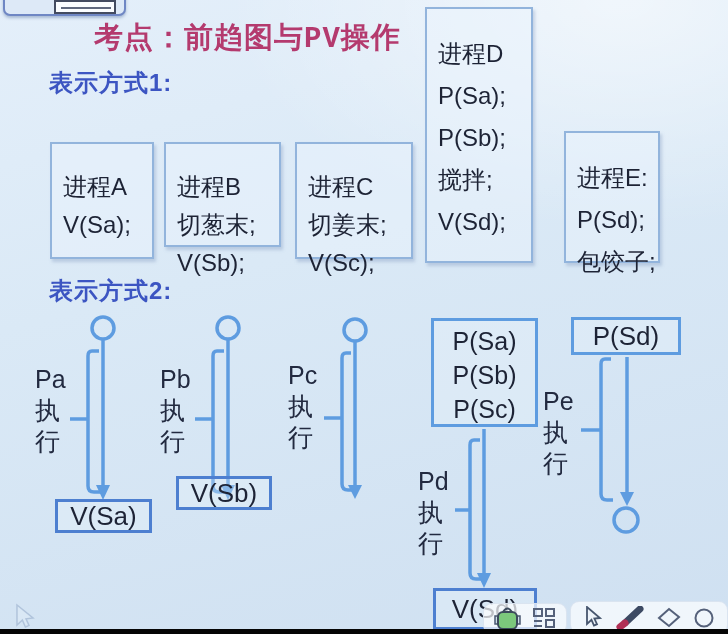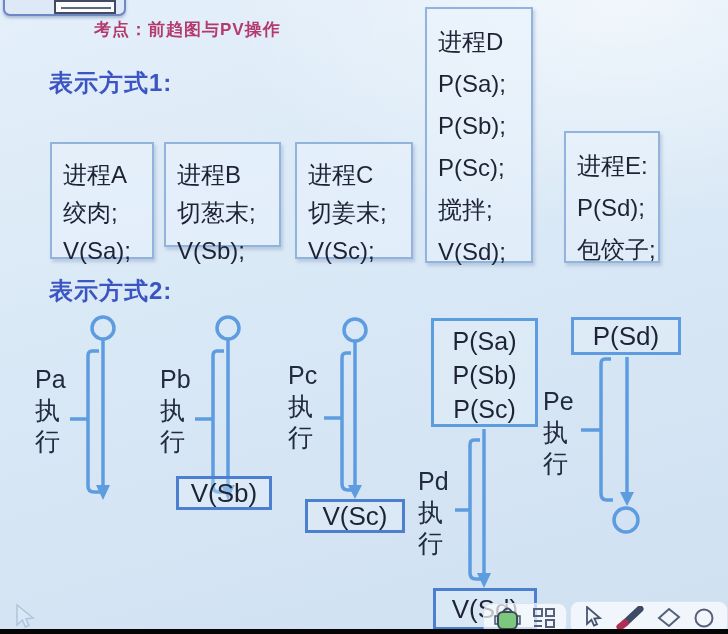--- a/index.html
+++ b/index.html
@@ -6,27 +6,27 @@
   html,body { width:728px; height:634px; }
   body { font-family:"Liberation Sans","DejaVu Sans",sans-serif; }
   #stage {
     position:relative; width:728px; height:634px; overflow:hidden;
     background:
       radial-gradient(90% 60% at 85% 0%, rgba(255,255,255,0.55), rgba(255,255,255,0) 60%),
       linear-gradient(165deg,#e4effa 0%,#dae9f6 40%,#cfe0f1 100%);
   }
   .abs { position:absolute; }
   
-  .slide-title { left:94px; top:18px; font-size:17px; font-weight:bold; color:#b43a6e; letter-spacing:1px; }
+  .slide-title { left:94px; top:18px; font-size:29px; font-weight:bold; color:#b43a6e; letter-spacing:1px;font-family:Liberation Mono, monospace; }
   .method-label { font-size:24px; font-weight:bold; color:#3c55c2; letter-spacing:1px; }
   
   .pbox {
     border:2px solid #92b4dc; background:rgba(235,244,252,0.45);
     box-shadow:2px 3px 3px rgba(120,145,185,0.35);
-    color:#1d2335; font-size:24px; padding:12px 0 0 11px;
+    color:#1d2335; font-size:24px; padding:24px 0 0 11px;
   }
   .pbox .pline { height:38px; line-height:38px; white-space:nowrap; }
   .pbox.tall .pline { height:42px; line-height:42px; }
   
   .vbox {
     border:3px solid #4d7fd0; color:#1d2335; font-size:26px; font-weight:400;
     display:flex; align-items:center; justify-content:center;
     background:rgba(235,244,252,0.3);
   }
   .pgroup {
@@ -70,38 +70,36 @@
       <div class="abs corner-card-line"></div>
     </div>
   </div>
 
   <div class="abs slide-title">考点：前趋图与PV操作</div>
   <div class="abs method-label" style="left:49px;top:67px">表示方式1:</div>
   <div class="abs method-label" style="left:49px;top:275px">表示方式2:</div>
 
   <div class="abs pbox" style="left:50px;top:142px;width:104px;height:117px">
     <div class="pline">进程A</div>
-    <div class="pline">绞肉;</div>
     <div class="pline">V(Sa);</div>
   </div>
   <div class="abs pbox" style="left:164px;top:142px;width:117px;height:105px">
     <div class="pline">进程B</div>
     <div class="pline">切葱末;</div>
     <div class="pline">V(Sb);</div>
   </div>
   <div class="abs pbox" style="left:295px;top:142px;width:118px;height:117px">
     <div class="pline">进程C</div>
     <div class="pline">切姜末;</div>
     <div class="pline">V(Sc);</div>
   </div>
   <div class="abs pbox tall" style="left:425px;top:7px;width:108px;height:256px">
     <div class="pline">进程D</div>
     <div class="pline">P(Sa);</div>
     <div class="pline">P(Sb);</div>
-    <div class="pline">P(Sc);</div>
     <div class="pline">搅拌;</div>
     <div class="pline">V(Sd);</div>
   </div>
   <div class="abs pbox tall" style="left:564px;top:131px;width:96px;height:132px">
     <div class="pline">进程E:</div>
     <div class="pline">P(Sd);</div>
     <div class="pline">包饺子;</div>
   </div>
 
   <svg id="diagram-svg" class="abs" width="728" height="634" viewBox="0 0 728 634">
@@ -158,22 +156,22 @@
     <span>Pd</span>
     <span>执</span>
     <span>行</span>
   </div>
   <div class="abs exec-label layer2" style="left:543px;top:386px">
     <span>Pe</span>
     <span>执</span>
     <span>行</span>
   </div>
 
+  <div class="abs vbox layer2" style="left:55px;top:499px;width:97px;height:34px">V(Sa)</div>
   <div class="abs vbox layer2" style="left:176px;top:476px;width:96px;height:34px">V(Sb)</div>
-  <div class="abs vbox layer2" style="left:305px;top:499px;width:100px;height:34px">V(Sc)</div>
   <div class="abs vbox layer2" style="left:433px;top:588px;width:104px;height:42px">V(Sd)</div>
   <div class="abs pgroup layer2" style="left:431px;top:318px;width:107px;height:109px">
     <div class="pgline">P(Sa)</div>
     <div class="pgline">P(Sb)</div>
     <div class="pgline">P(Sc)</div>
   </div>
   <div class="abs vbox layer2" style="left:571px;top:317px;width:110px;height:38px;border-color:#5e9ce0">P(Sd)</div>
 
   <svg class="abs layer2" style="left:12px;top:603px" width="26" height="28" viewBox="0 0 26 28">
     <path d="M5,2 L5,22 L10.4,17 L13.4,24 L17,22.4 L14,15.8 L21,15 Z" fill="rgba(235,243,250,0.25)" stroke="rgba(130,155,190,0.45)" stroke-width="1.5"></path>

